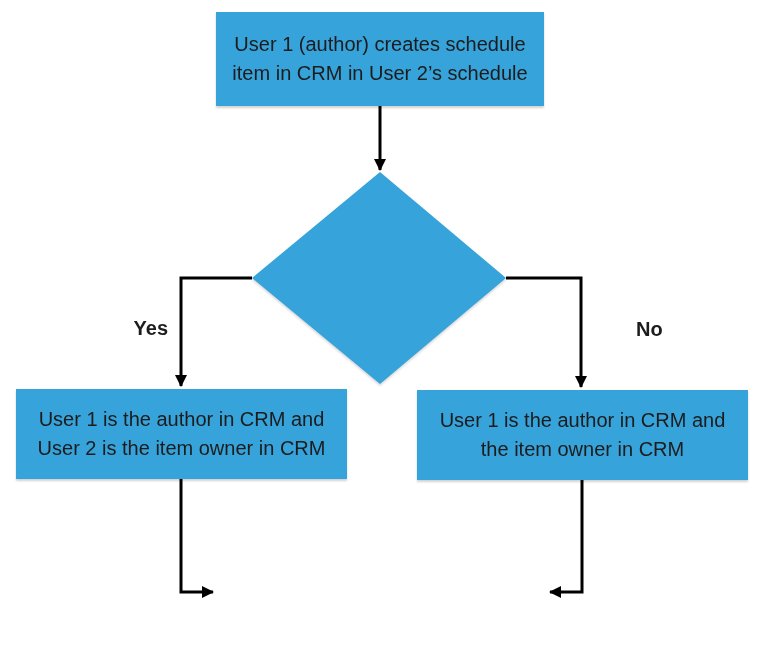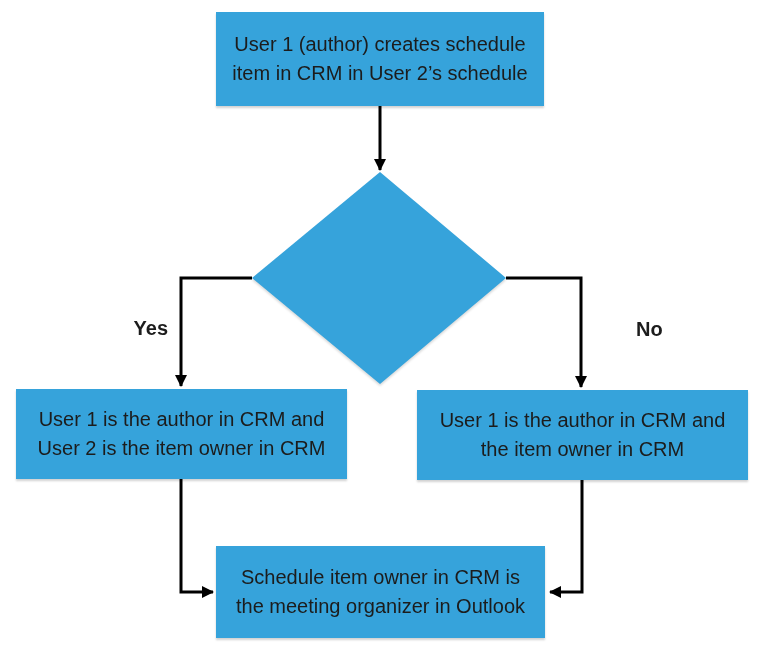--- a/index.html
+++ b/index.html
@@ -90,18 +90,14 @@
   <div class="node" style="left:16px; top:389px; width:331px; height:90px;">
     <span>User 1 is the author in CRM and
 User 2 is the item owner in CRM</span>
   </div>
 
   <div class="node" style="left:417px; top:390px; width:331px; height:90px;">
     <span>User 1 is the author in CRM and
 the item owner in CRM</span>
   </div>
 
-  <div class="node" style="left:216px; top:546px; width:329px; height:92px;">
-    <span>Schedule item owner in CRM is
-the meeting organizer in Outlook</span>
-  </div>
 
 </div>
 
 </body></html>

